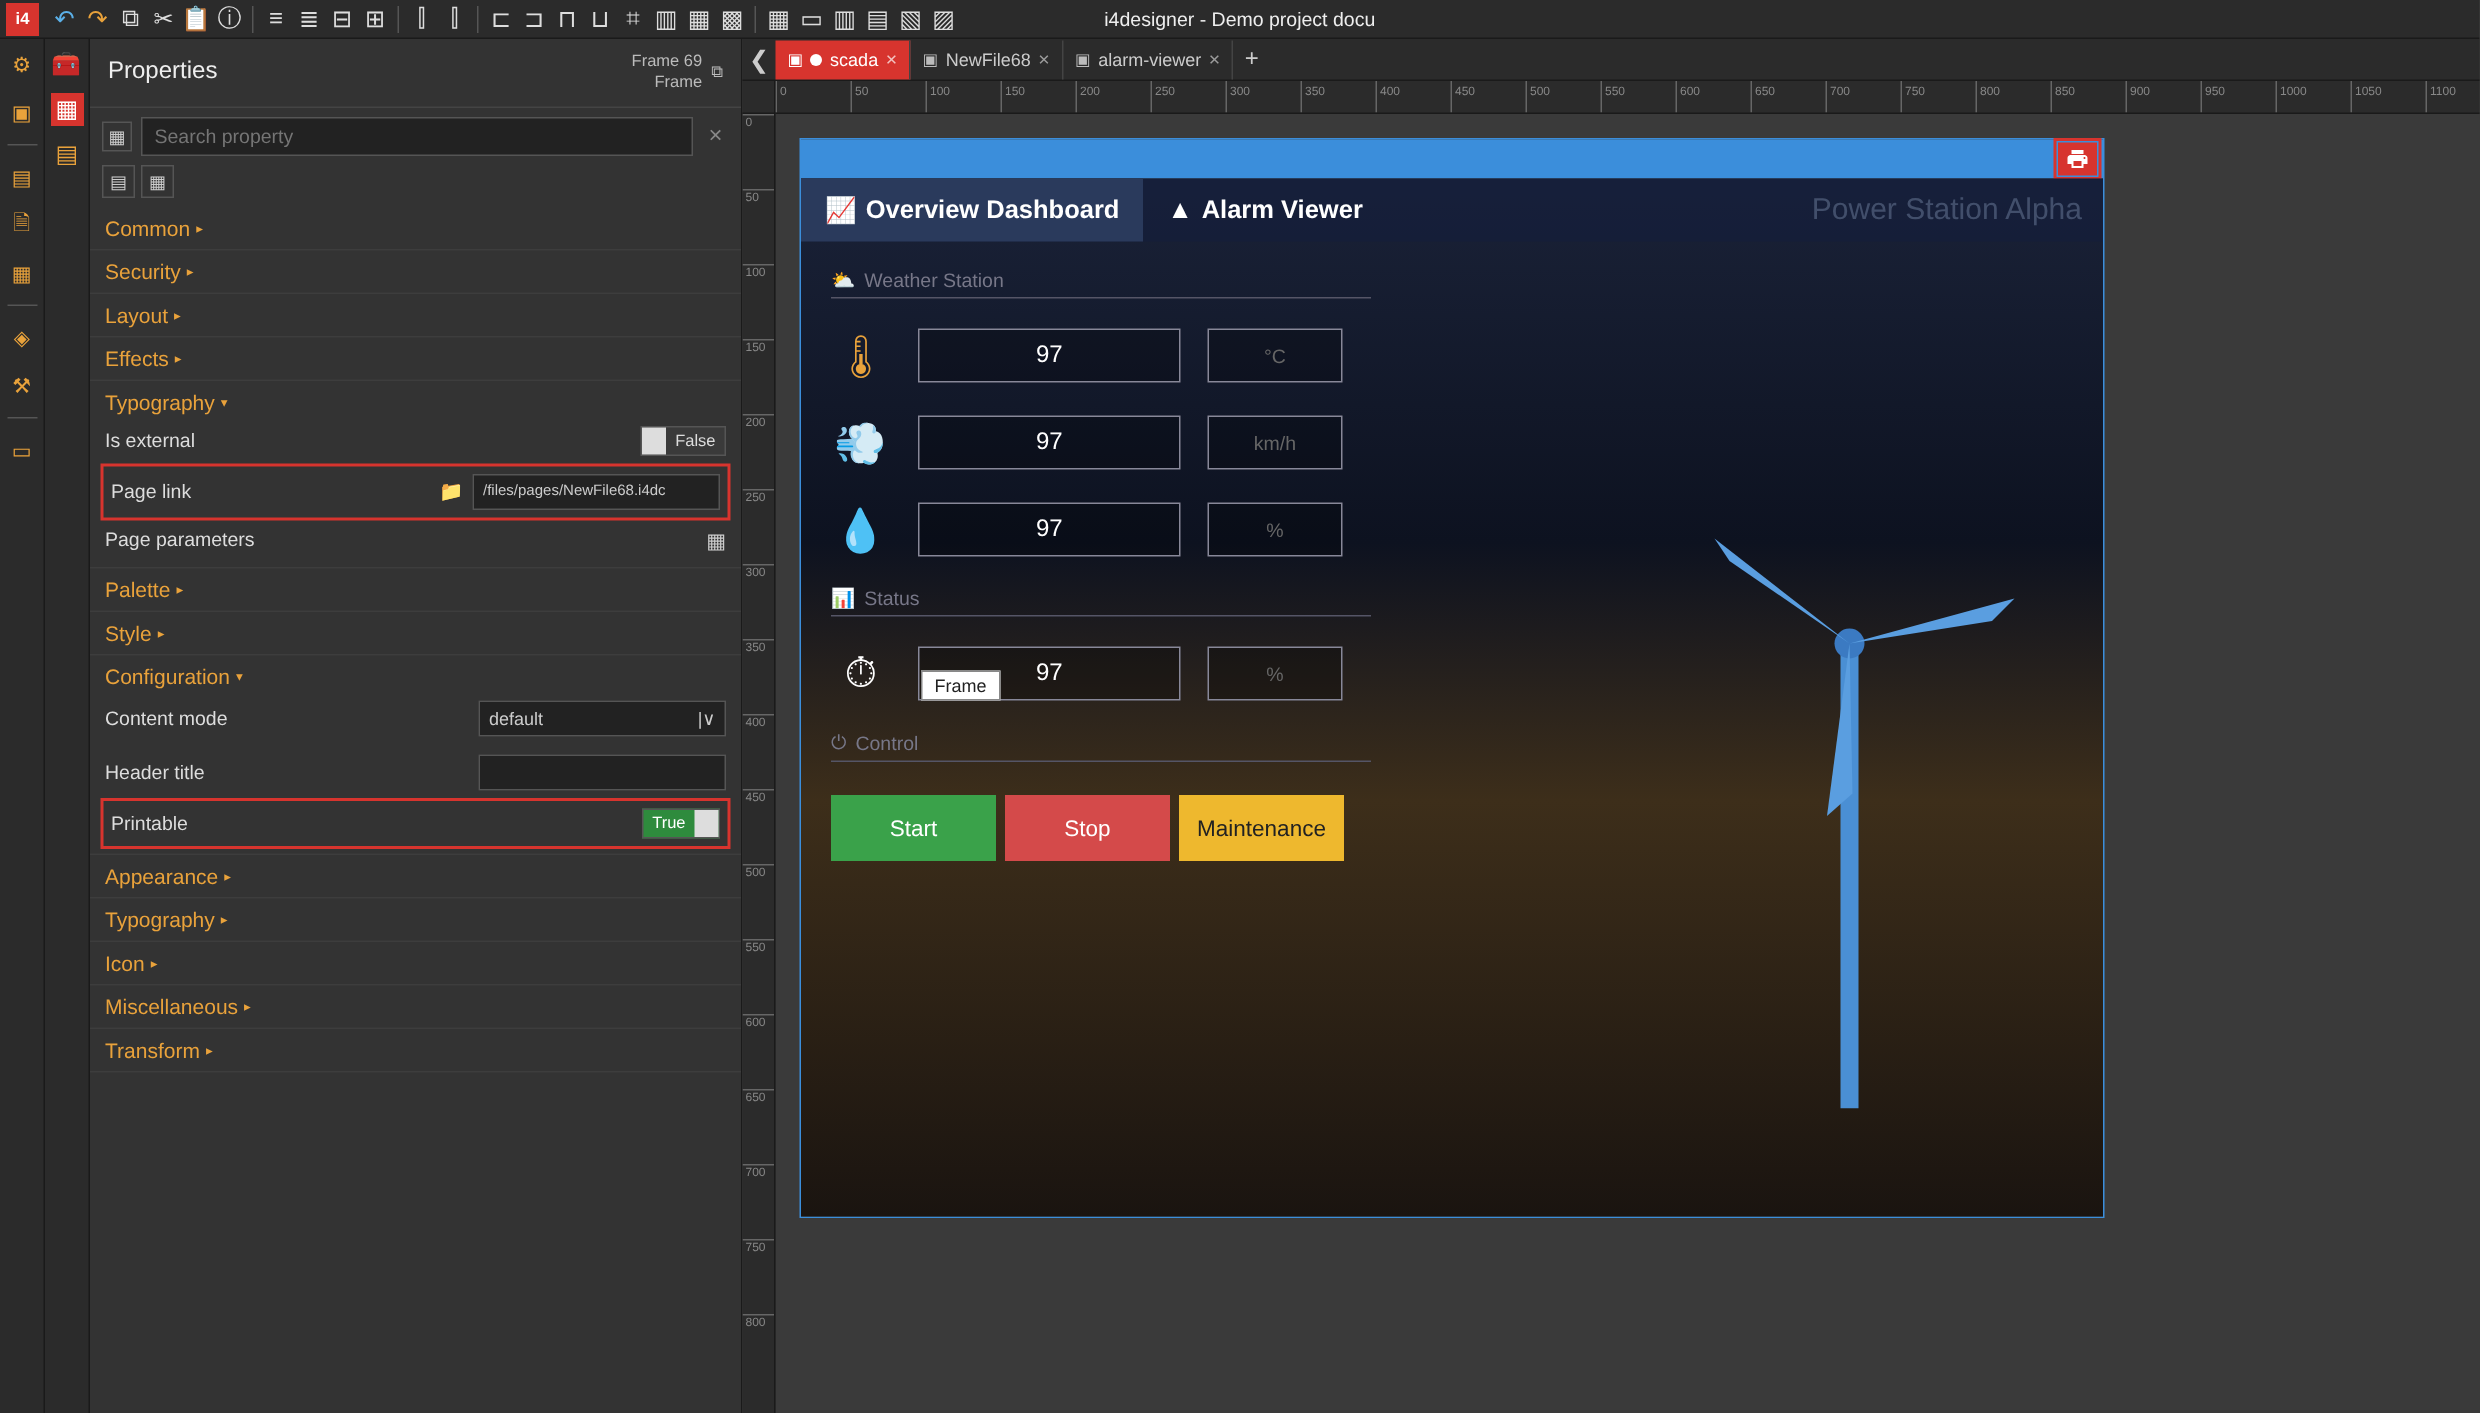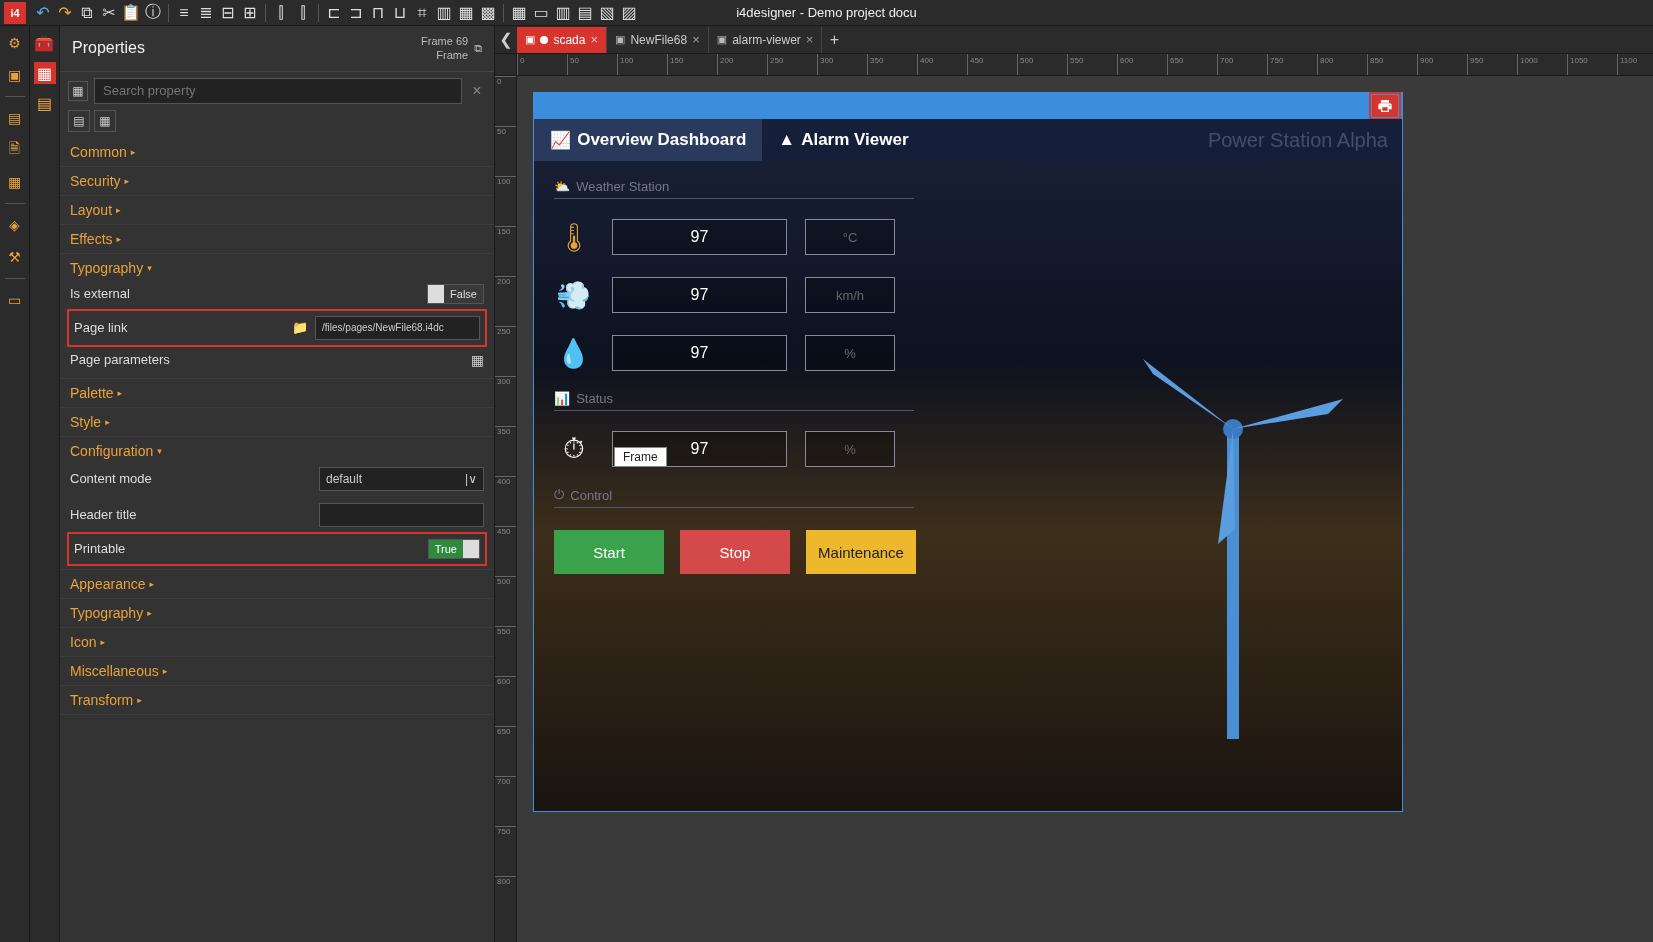--- a/index.html
+++ b/index.html
@@ -81,21 +81,21 @@
 .frame-nav .navtab { padding:0 16px; display:flex; align-items:center; gap:6px; font-size:17px; font-weight:bold; cursor:pointer; }
 .frame-nav .navtab.sel { background:#2a3a5c; }
 .frame-nav .spacer { flex:1; }
 .frame-nav .station { padding:0 14px; display:flex; align-items:center; font-size:20px; color:rgba(150,170,200,.35); }
 .frame-heading { text-align:center; font-size:20px; font-weight:bold; padding:10px 0; }
 .section-label { display:flex; align-items:center; gap:6px; color:#778; font-size:13px; margin:18px 20px 4px; border-bottom:1px solid #556; padding-bottom:4px; width:360px; }
 .metric-row { display:flex; align-items:center; gap:18px; margin:18px 20px; }
 .metric-row .micon { width:40px; height:40px; display:flex; align-items:center; justify-content:center; font-size:28px; }
 .metric-box { width:175px; height:36px; border:1px solid #889; display:flex; align-items:center; justify-content:center; font-size:16px; background:rgba(0,0,0,.25); }
 .unit-box { width:90px; height:36px; border:1px solid #889; display:flex; align-items:center; justify-content:center; font-size:13px; color:#666; background:rgba(0,0,0,.25); }
-.controls-row { display:flex; gap:16px; margin:22px 20px; }
+.controls-row { display:flex; gap:6px; margin:22px 20px; }
 .ctl-btn { width:110px; height:44px; display:flex; align-items:center; justify-content:center; font-size:15px; cursor:pointer; color:#fff; }
 .ctl-start { background:#3aa24a; }
 .ctl-stop { background:#d44a4a; }
 .ctl-maint { background:#eeb82e; color:#222; }
 .tooltip { position:absolute; left:80px; top:328px; background:#fff; color:#222; border:1px solid #888; font-size:12px; padding:2px 8px; }
 .turbine { position:absolute; right:40px; top:180px; width:260px; height:440px; }
 
 svg.icon { width:16px; height:16px; fill:currentColor; }
 </style>
 </head>

